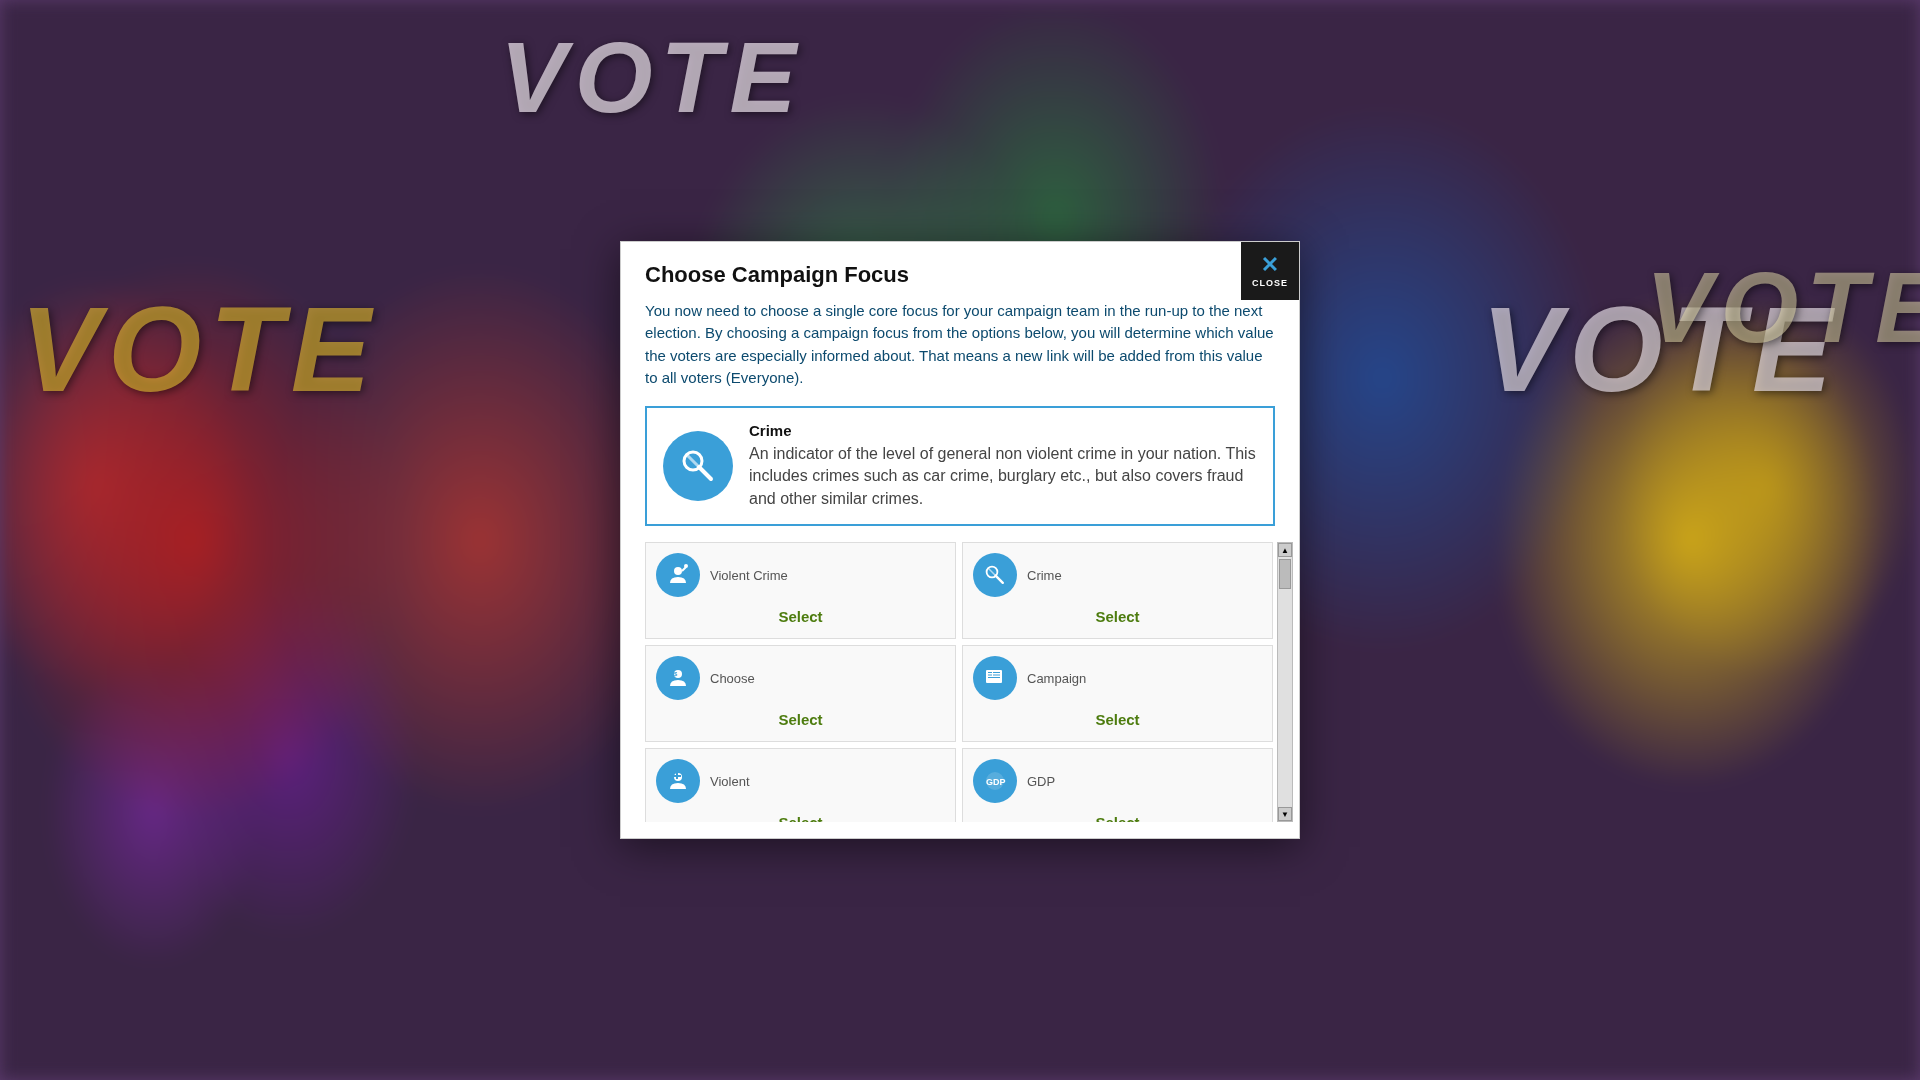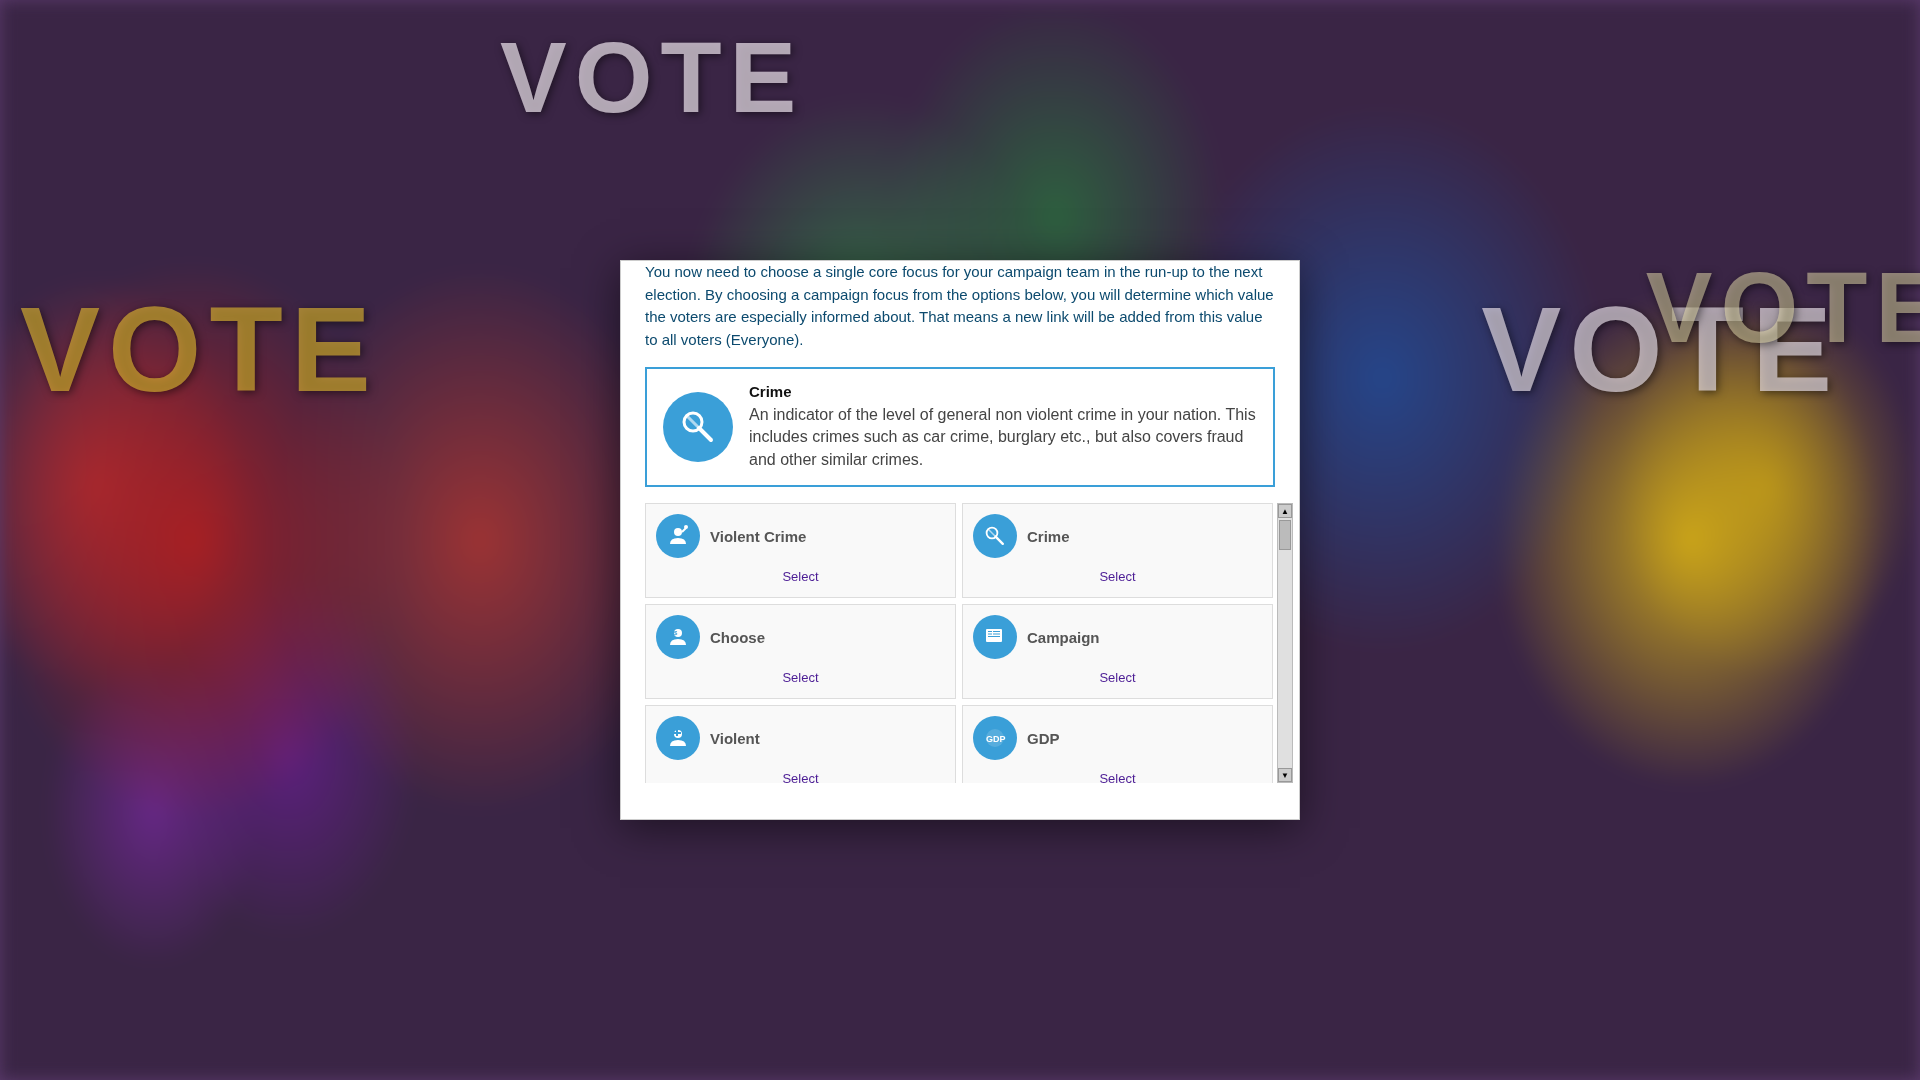--- a/index.html
+++ b/index.html
@@ -41,20 +41,21 @@
     }
 
     
     .vote-text {
       position: absolute;
       font-size: 120px;
       font-weight: 900;
       color: rgba(220,180,50,0.7);
       text-shadow: 2px 2px 8px rgba(0,0,0,0.5);
       letter-spacing: 8px;
+      font-style: italic;
     }
 
     .vote-left { left: 20px; top: 280px; color: rgba(220,180,50,0.65); }
     .vote-center { left: 500px; top: 20px; color: rgba(240,230,240,0.7); font-size: 100px; }
     .vote-right { right: 80px; top: 280px; color: rgba(240,230,240,0.65); }
     .vote-far-right { right: -30px; top: 250px; color: rgba(240,230,180,0.5); font-size: 100px; }
 
     
     .modal-overlay {
       position: absolute;
@@ -209,33 +210,33 @@
       flex-shrink: 0;
     }
 
     .option-icon svg {
       width: 24px;
       height: 24px;
       fill: #fff;
     }
 
     .option-name {
-      font-size: 15px;
+      font-size: 13px;
       color: #555;
-      font-weight: bold;
+      font-weight: normal;
     }
 
     .select-btn {
       width: 100%;
       padding: 5px 0;
       background: transparent;
       border: none;
-      color: #4c1d95;
-      font-size: 13px;
-      font-weight: normal;
+      color: #4d7c0f;
+      font-size: 15px;
+      font-weight: bold;
       text-align: center;
       cursor: pointer;
     }
 
     
     .options-grid::-webkit-scrollbar {
       width: 14px;
     }
     .options-grid::-webkit-scrollbar-track {
       background: #f0f0f0;
@@ -259,20 +260,27 @@
 
   <div class="vote-text vote-left">VOTE</div>
   <div class="vote-text vote-center">VOTE</div>
   <div class="vote-text vote-right">VOTE</div>
   <div class="vote-text vote-far-right">VOTE</div>
 </div>
 
 <div class="modal-overlay">
   <div class="modal">
 
+    <div class="modal-header">
+      <h2 class="modal-title">Choose Campaign Focus</h2>
+      <button class="close-btn">
+        <span class="close-x">✕</span>
+        <span class="close-label">CLOSE</span>
+      </button>
+    </div>
 
     <p class="modal-desc">You now need to choose a single core focus for your campaign team in the run-up to the next election. By choosing a campaign focus from the options below, you will determine which value the voters are especially informed about. That means a new link will be added from this value to all voters (Everyone).</p>
 
     <div class="featured-item">
       <div class="featured-icon">
 
         <svg viewBox="0 0 40 40">
           <circle cx="15" cy="15" r="9" stroke="#fff" stroke-width="3" fill="none"></circle>
           <line x1="21" y1="21" x2="33" y2="33" stroke="#fff" stroke-width="4" stroke-linecap="round"></line>
 

